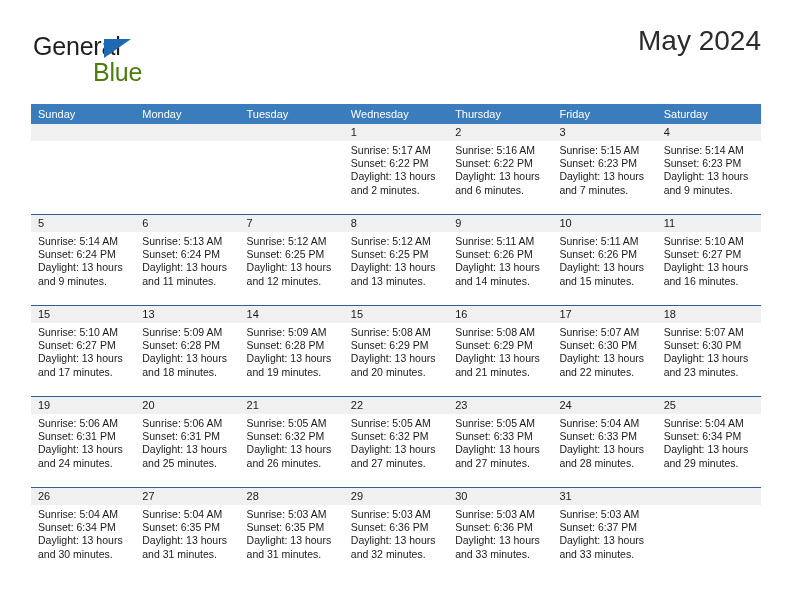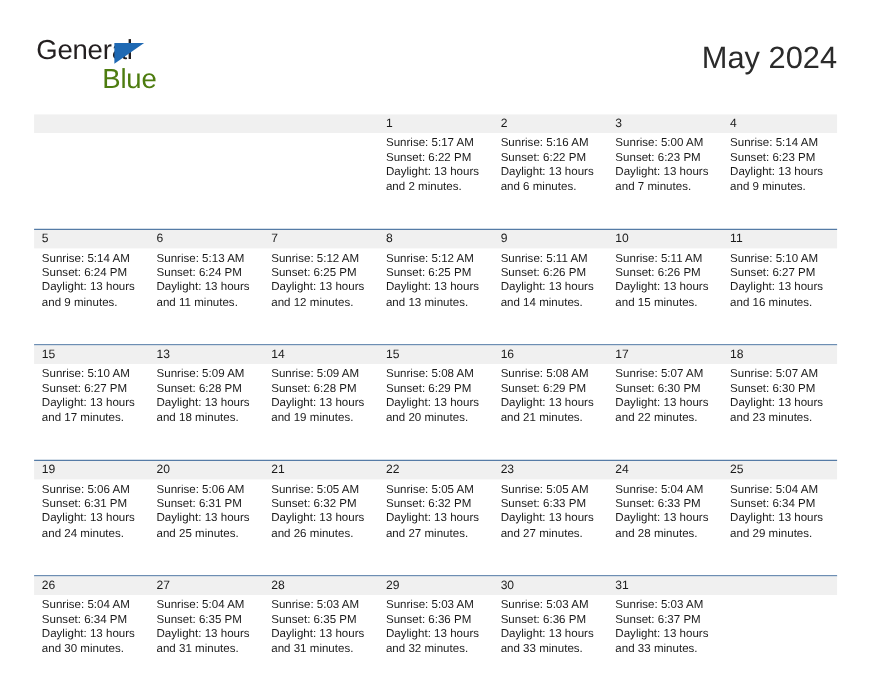--- a/index.html
+++ b/index.html
@@ -61,21 +61,21 @@
     top: 26px;
     font-size: 25px;
     line-height: 28px;
     letter-spacing: -0.2px;
     color: #4d7c0f;
     font-family: "Liberation Sans", sans-serif;
   }
   .title-wrap {
     position: absolute;
     right: 0;
-    top: 12px;
+    top: 0;
     text-align: right;
   }
   .cal-title {
     font-size: 28px;
     line-height: 34px;
     color: #2b2b2b;
     font-weight: normal;
     white-space: nowrap;
   }
   .cal-subtitle {
@@ -113,21 +113,21 @@
   .week:first-of-type {
     border-top: none;
   }
   .week-dates {
     display: flex;
     background: #f0f0f0;
     height: 17px;
   }
   .week-body {
     display: flex;
-    height: 87px;
+    height: 73px;
     background: #ffffff;
   }
   .datecell {
     flex: 1 1 0;
     box-sizing: border-box;
     padding-left: 7px;
     font-size: 11px;
     line-height: 17px;
     color: #1a1a1a;
   }
@@ -156,20 +156,29 @@
       <span class="brand-row2">Blue</span>
     </div>
 
     <div class="title-wrap">
       <div class="cal-title">May 2024</div>
     </div>
 
   </div>
 
   <div class="calendar">
+    <div class="dow-row">
+        <div class="dow">Sunday</div>
+        <div class="dow">Monday</div>
+        <div class="dow">Tuesday</div>
+        <div class="dow">Wednesday</div>
+        <div class="dow">Thursday</div>
+        <div class="dow">Friday</div>
+        <div class="dow">Saturday</div>
+      </div>
     <div id="weeks-container">
         <div class="week">
           <div class="week-dates">
             <div class="datecell"></div>
             <div class="datecell"></div>
             <div class="datecell"></div>
             <div class="datecell">1</div>
             <div class="datecell">2</div>
             <div class="datecell">3</div>
             <div class="datecell">4</div>
@@ -184,21 +193,21 @@
               <div>Daylight: 13 hours</div>
               <div>and 2 minutes.</div>
             </div>
             <div class="bodycell">
               <div>Sunrise: 5:16 AM</div>
               <div>Sunset: 6:22 PM</div>
               <div>Daylight: 13 hours</div>
               <div>and 6 minutes.</div>
             </div>
             <div class="bodycell">
-              <div>Sunrise: 5:00 AM</div>
+              <div>Sunrise: 5:15 AM</div>
               <div>Sunset: 6:23 PM</div>
               <div>Daylight: 13 hours</div>
               <div>and 7 minutes.</div>
             </div>
             <div class="bodycell">
               <div>Sunrise: 5:14 AM</div>
               <div>Sunset: 6:23 PM</div>
               <div>Daylight: 13 hours</div>
               <div>and 9 minutes.</div>
             </div>

